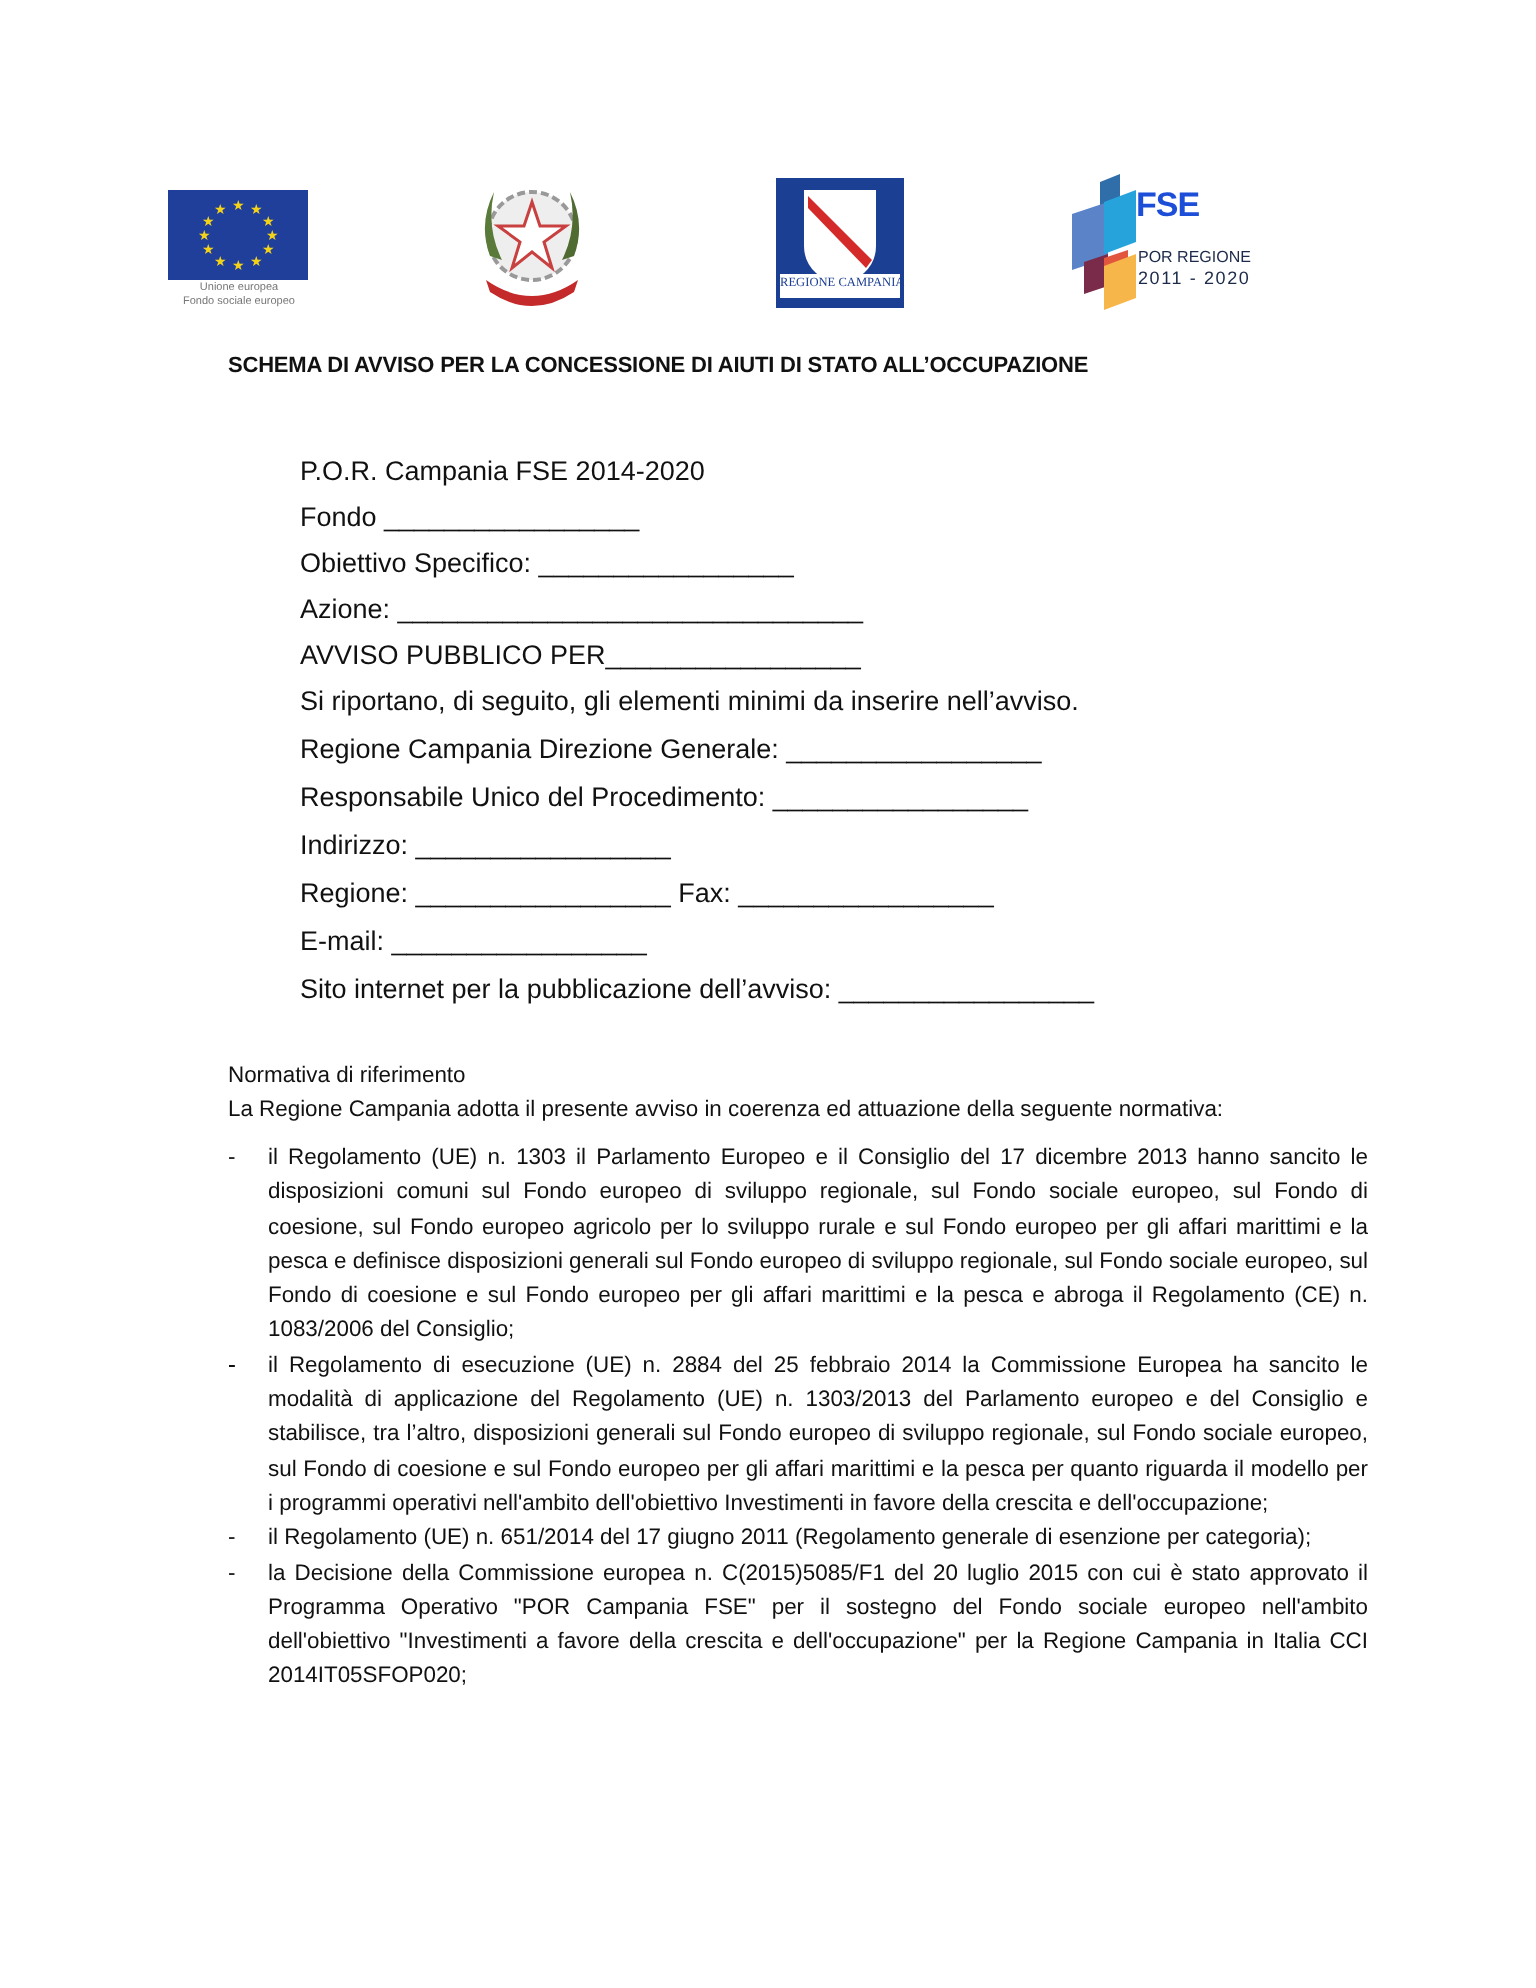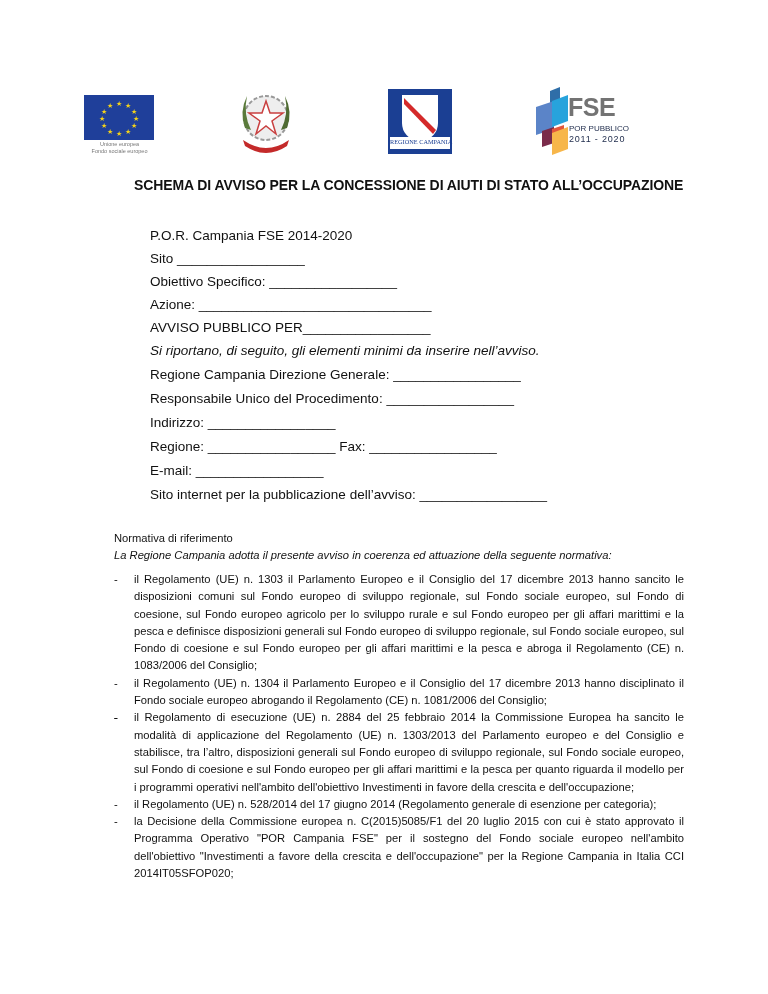--- a/index.html
+++ b/index.html
@@ -7,23 +7,23 @@
          font-family: "Liberation Sans", sans-serif; color: #111; }
   .logos { position: absolute; top: 84px; left: 0; width: 768px; height: 76px; }
   .logo { position: absolute; }
   .eu { left: 84px; top: 11px; width: 71px; height: 52px; }
   .eu-flag { width: 70px; height: 45px; background: #1f3f9a; position: relative; }
   .eu-star { position: absolute; color: #f4d21a; font-size: 7px; line-height: 7px; }
   .eu-caption { font-size: 5.5px; color: #777; text-align: center; line-height: 6px; margin-top: 1px; white-space: nowrap; }
   .emblem { left: 233px; top: 0px; width: 66px; height: 72px; }
   .campania { left: 384px; top: 5px; width: 72px; height: 65px; }
   .fse { left: 532px; top: 3px; width: 110px; height: 70px; }
-  .title { position: absolute; left: 114px; top: 177px; font-size: 14px; font-weight: bold; letter-spacing: -0.1px; white-space: nowrap; margin-left: 20px; }
+  .title { position: absolute; left: 114px; top: 177px; font-size: 11px; font-weight: bold; letter-spacing: -0.1px; white-space: nowrap; }
   .line { position: absolute; left: 114px; font-size: 13.5px; white-space: nowrap; margin-left: 36px; }
-  .italic { font-style: italic; }
+  .italic { }
   .small { position: absolute; left: 114px; font-size: 11.2px; white-space: nowrap; text-align: right; }
   .list { position: absolute; left: 114px; top: 571px; width: 570px; font-size: 11.2px; line-height: 17.3px; margin: 0; padding: 0; list-style: none; }
   .list li { position: relative; padding-left: 20px; text-align: justify; }
   .list li .dash { position: absolute; left: 0; top: 0; }
 </style>
 </head>
 <body>
 
 <div class="logos">
 
@@ -68,47 +68,47 @@
 
   <div class="logo fse">
     <svg width="40" height="70" viewBox="0 0 40 70" style="position:absolute;left:0;top:0">
       <polygon points="18,4 28,0 28,18 18,22" fill="#2f6ea8"></polygon>
       <polygon points="4,20 22,14 22,42 4,48" fill="#5b84c8"></polygon>
       <polygon points="20,14 36,8 36,34 20,40" fill="#27a3dc"></polygon>
       <polygon points="10,44 22,40 22,56 10,60" fill="#7a2b4a"></polygon>
       <polygon points="20,42 32,38 32,44 20,48" fill="#e2563d"></polygon>
       <polygon points="20,46 36,40 36,62 20,68" fill="#f7b64a"></polygon>
     </svg>
-    <div style="position:absolute;left:36px;top:6px;font-size:25px;font-weight:bold;color:#737373;letter-spacing:-0.5px;">FSE</div>
-    <div style="position:absolute;left:37px;top:37px;font-size:8px;color:#1d2a4a;white-space:nowrap;">POR PUBBLICO</div>
+    <div style="position:absolute;left:36px;top:6px;font-size:17px;font-weight:bold;color:#1d4ed8;letter-spacing:-0.5px;">FSE</div>
+    <div style="position:absolute;left:37px;top:37px;font-size:8px;color:#1d2a4a;white-space:nowrap;">POR REGIONE</div>
     <div style="position:absolute;left:37px;top:47px;font-size:9px;color:#1d2a4a;white-space:nowrap;letter-spacing:0.8px;">
       <span>2011</span><span> - </span><span style="color:#1d2a4a">2020</span>
     </div>
   </div>
 </div>
 
 <div class="title">SCHEMA DI AVVISO PER LA CONCESSIONE DI AIUTI DI STATO ALL’OCCUPAZIONE</div>
 
 <div class="line" style="top:228px">P.O.R. Campania FSE 2014-2020</div>
-<div class="line" style="top:251px">Sito _________________</div>
+<div class="line" style="top:251px">Fondo _________________</div>
 <div class="line" style="top:274px">Obiettivo Specifico: _________________</div>
 <div class="line" style="top:297px">Azione: _______________________________</div>
 <div class="line" style="top:320px">AVVISO PUBBLICO PER_________________</div>
 <div class="line italic" style="top:343px">Si riportano, di seguito, gli elementi minimi da inserire nell’avviso.</div>
 <div class="line" style="top:367px">Regione Campania Direzione Generale: _________________</div>
 <div class="line" style="top:391px">Responsabile Unico del Procedimento: _________________</div>
 <div class="line" style="top:415px">Indirizzo: _________________</div>
 <div class="line" style="top:439px">Regione: _________________ Fax: _________________</div>
 <div class="line" style="top:463px">E-mail: _________________</div>
 <div class="line" style="top:487px">Sito internet per la pubblicazione dell’avviso: _________________</div>
 
 <div class="small" style="top:532px">Normativa di riferimento</div>
 <div class="small italic" style="top:549px">La Regione Campania adotta il presente avviso in coerenza ed attuazione della seguente normativa:</div>
 
 <ul class="list">
   <li><span class="dash">-</span><span>il Regolamento (UE) n. 1303 il Parlamento Europeo e il Consiglio del 17 dicembre 2013 hanno sancito le disposizioni comuni sul Fondo europeo di sviluppo regionale, sul Fondo sociale europeo, sul Fondo di coesione, sul Fondo europeo agricolo per lo sviluppo rurale e sul Fondo europeo per gli affari marittimi e la pesca e definisce disposizioni generali sul Fondo europeo di sviluppo regionale, sul Fondo sociale europeo, sul Fondo di coesione e sul Fondo europeo per gli affari marittimi e la pesca e abroga il Regolamento (CE) n. 1083/2006 del Consiglio;</span></li>
-  <li><span class="dash">-</span><span>il Regolamento (UE) n. 1304 il Parlamento Europeo e il Consiglio del 17 dicembre 2013 hanno disciplinato il Fondo sociale europeo abrogando il Regolamento (CE) n. 1081/2006 del Consiglio;</span></li>
+  <li><span class="dash">-</span></li>
   <li><span class="dash">-</span></li>
   <li><span class="dash">-</span></li>
   <li><span class="dash">-</span><span>il Regolamento di esecuzione (UE) n. 2884 del 25 febbraio 2014  la Commissione Europea ha sancito le modalità di applicazione del Regolamento (UE) n. 1303/2013 del Parlamento europeo e del Consiglio e stabilisce, tra l’altro, disposizioni generali sul Fondo europeo di sviluppo regionale, sul Fondo sociale europeo, sul Fondo di coesione e sul Fondo europeo per gli affari marittimi e la pesca per quanto riguarda il modello per i programmi operativi nell'ambito dell'obiettivo Investimenti in favore della crescita e dell'occupazione;</span></li>
-  <li><span class="dash">-</span><span>il Regolamento (UE) n. 528/2014 del 17 giugno 2014 (Regolamento generale di esenzione per categoria);</span></li>
+  <li><span class="dash">-</span><span>il Regolamento (UE) n. 651/2014 del 17 giugno 2011 (Regolamento generale di esenzione per categoria);</span></li>
   <li><span class="dash">-</span><span>la Decisione della Commissione europea n. C(2015)5085/F1 del 20 luglio 2015 con cui è stato approvato il Programma Operativo "POR Campania FSE" per il sostegno del Fondo sociale europeo nell'ambito dell'obiettivo "Investimenti a favore della crescita e dell'occupazione" per la Regione Campania in Italia CCI 2014IT05SFOP020;</span></li>
 </ul>
 
 </body></html>

